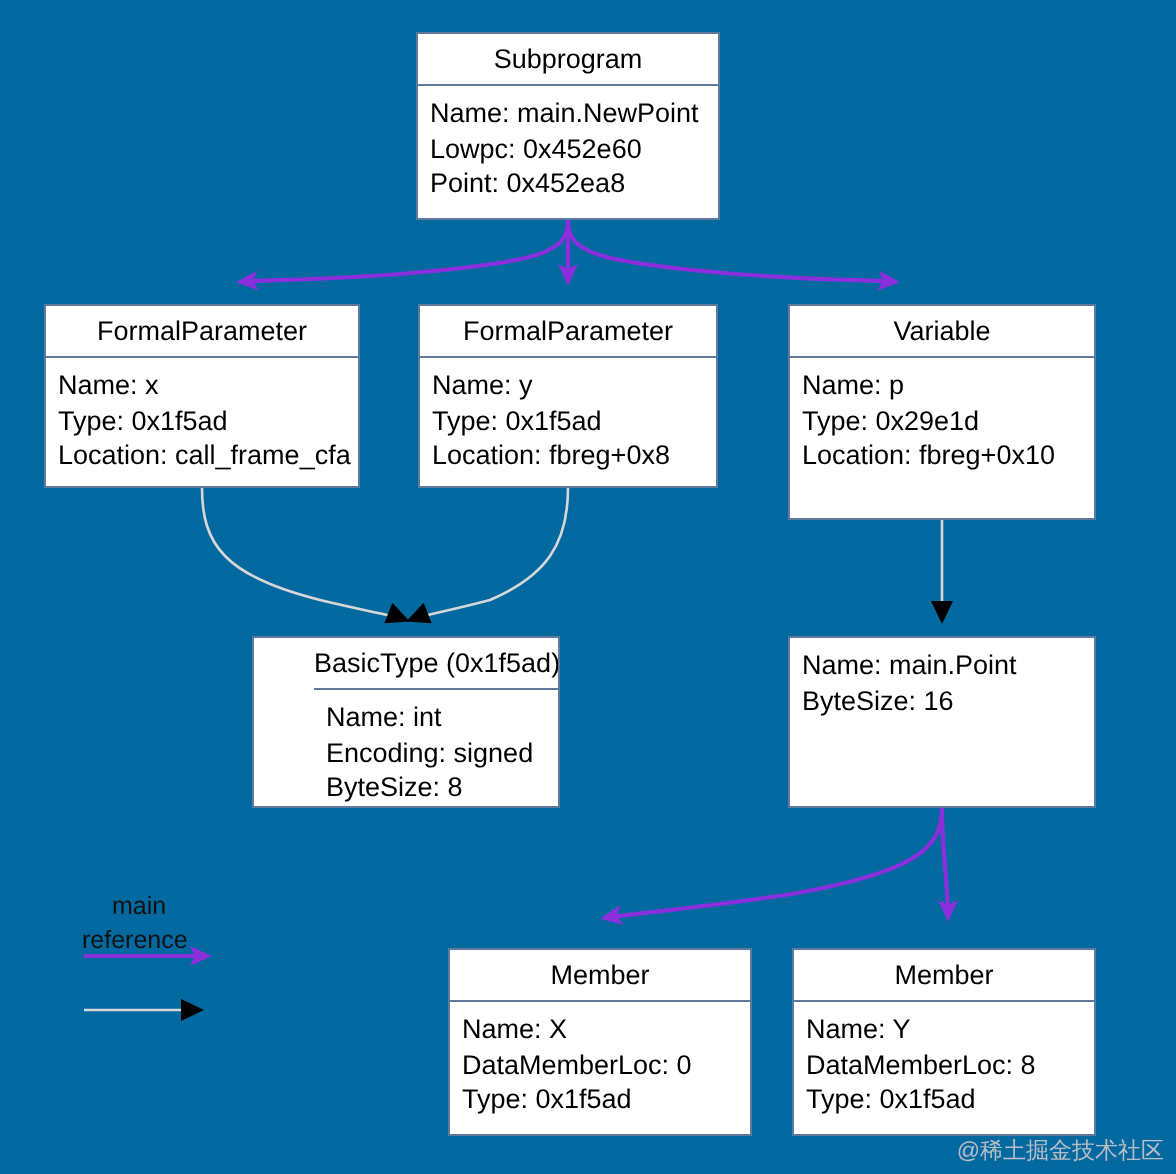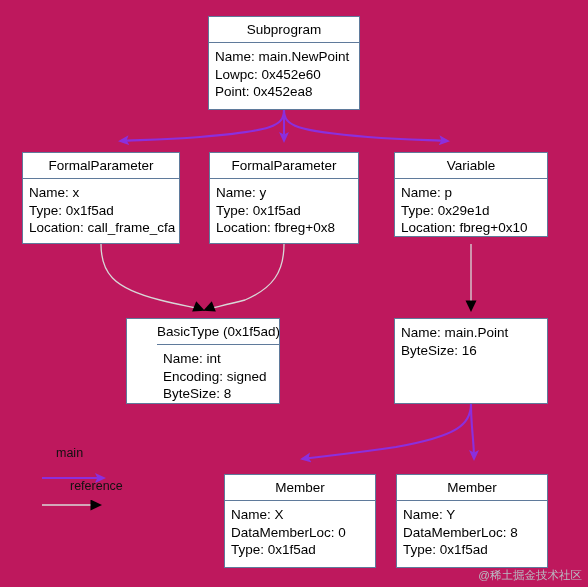--- a/index.html
+++ b/index.html
@@ -4,21 +4,21 @@
 <style>
   html, body {
     margin: 0;
     padding: 0;
     background: #ffffff;
   }
   #canvas {
     position: relative;
     width: 588px;
     height: 587px;
-    background: #be185d;
+    background: #0369a1;
     overflow: hidden;
     font-family: "Liberation Sans", sans-serif;
   }
   #edge-layer {
     position: absolute;
     left: 0;
     top: 0;
     width: 588px;
     height: 587px;
     pointer-events: none;
@@ -119,21 +119,21 @@
 
   <div class="node" style="left:209px; top:152px; width:150px; height:92px;">
     <div class="node-title">FormalParameter</div>
     <div class="node-body">
       <div>Name: y</div>
       <div>Type: 0x1f5ad</div>
       <div>Location: fbreg+0x8</div>
     </div>
   </div>
 
-  <div class="node" style="left:394px; top:152px; width:154px; height:85px;">
+  <div class="node" style="left:394px; top:152px; width:154px; height:108px;">
     <div class="node-title">Variable</div>
     <div class="node-body">
       <div>Name: p</div>
       <div>Type: 0x29e1d</div>
       <div>Location: fbreg+0x10</div>
     </div>
   </div>
 
   <div class="node" style="left:126px; top:318px; width:154px; height:86px;padding-left:30px;">
     <div class="node-title">BasicType (0x1f5ad)</div>
@@ -163,17 +163,17 @@
   <div class="node" style="left:396px; top:474px; width:152px; height:94px;">
     <div class="node-title">Member</div>
     <div class="node-body">
       <div>Name: Y</div>
       <div>DataMemberLoc: 8</div>
       <div>Type: 0x1f5ad</div>
     </div>
   </div>
 
   <div class="legend-label" style="left:56px; top:446px;">main</div>
-  <div class="legend-label" style="left:41px; top:479px;margin-left:29px;">reference</div>
+  <div class="legend-label" style="left:41px; top:463px;">reference</div>
 
   <div id="watermark">@稀土掘金技术社区</div>
 
 </div>
 
 </body></html>

